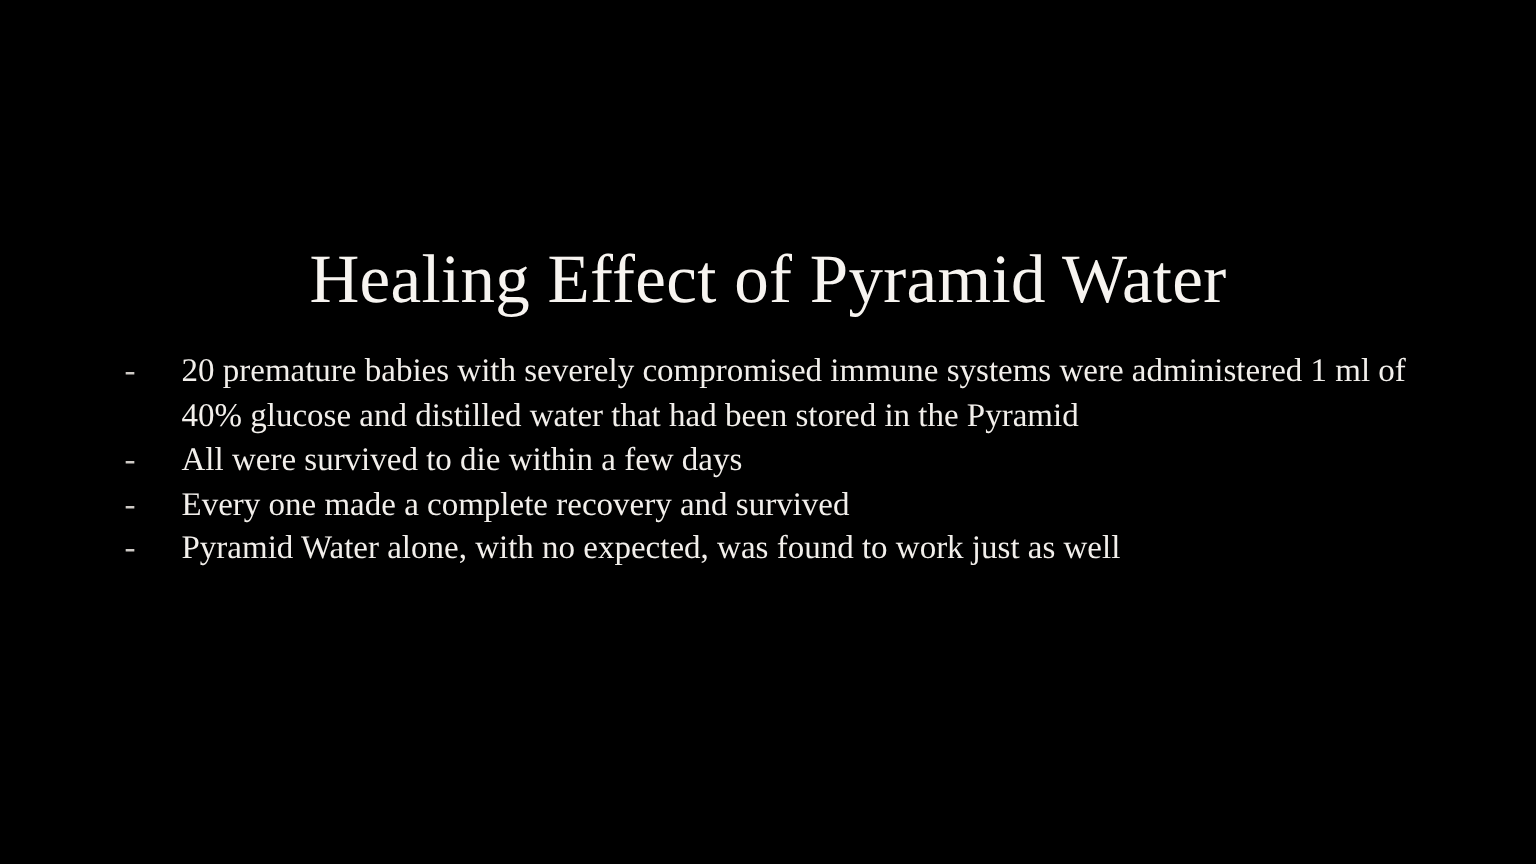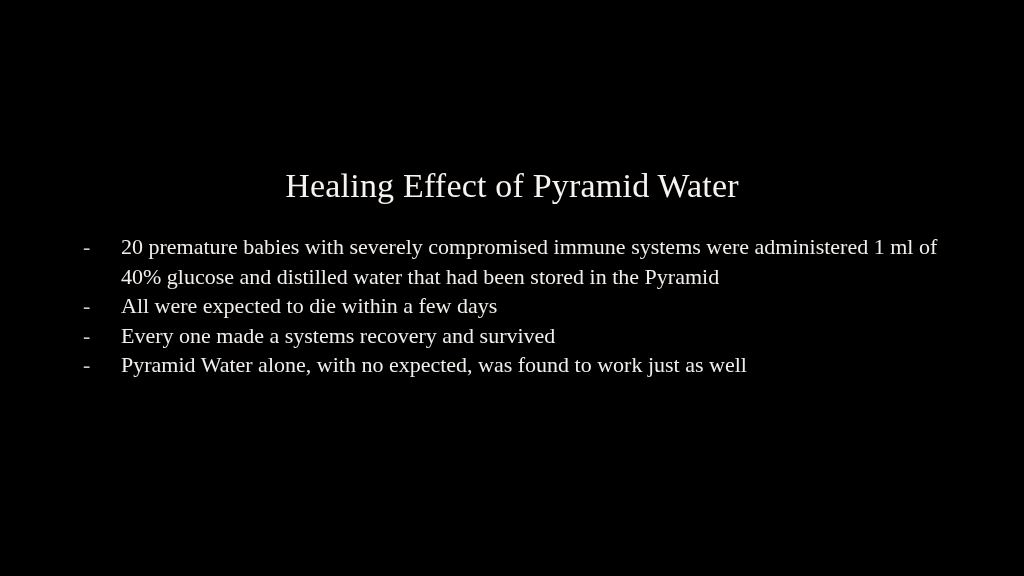--- a/index.html
+++ b/index.html
@@ -21,21 +21,21 @@
     background: #000000;
   }
 
   #slide-title {
     position: absolute;
     left: 0;
     top: 166px;
     width: 1024px;
     text-align: center;
     color: #f7f4f0;
-    font-size: 34px;
+    font-size: 46px;
     font-weight: 400;
     line-height: 40px;
     letter-spacing: 0.2px;
     white-space: nowrap;
   }
 
   #bullet-list {
     position: absolute;
     left: 80px;
     top: 232px;
@@ -81,26 +81,26 @@
 
   <ul id="bullet-list">
 
     <li class="bullet-item">
       <span class="bullet-marker">-</span>
       <span class="bullet-text">20 premature babies with severely compromised immune systems were administered 1 ml of 40% glucose and distilled water that had been stored in the Pyramid</span>
     </li>
 
     <li class="bullet-item">
       <span class="bullet-marker">-</span>
-      <span class="bullet-text">All were expected to die within a few days</span>
+      <span class="bullet-text">All were survived to die within a few days</span>
     </li>
 
     <li class="bullet-item">
       <span class="bullet-marker">-</span>
-      <span class="bullet-text">Every one made a systems recovery and survived</span>
+      <span class="bullet-text">Every one made a complete recovery and survived</span>
     </li>
 
     <li class="bullet-item">
       <span class="bullet-marker">-</span>
       <span class="bullet-text">Pyramid Water alone, with no expected, was found to work just as well</span>
     </li>
 
   </ul>
 
 </div>

